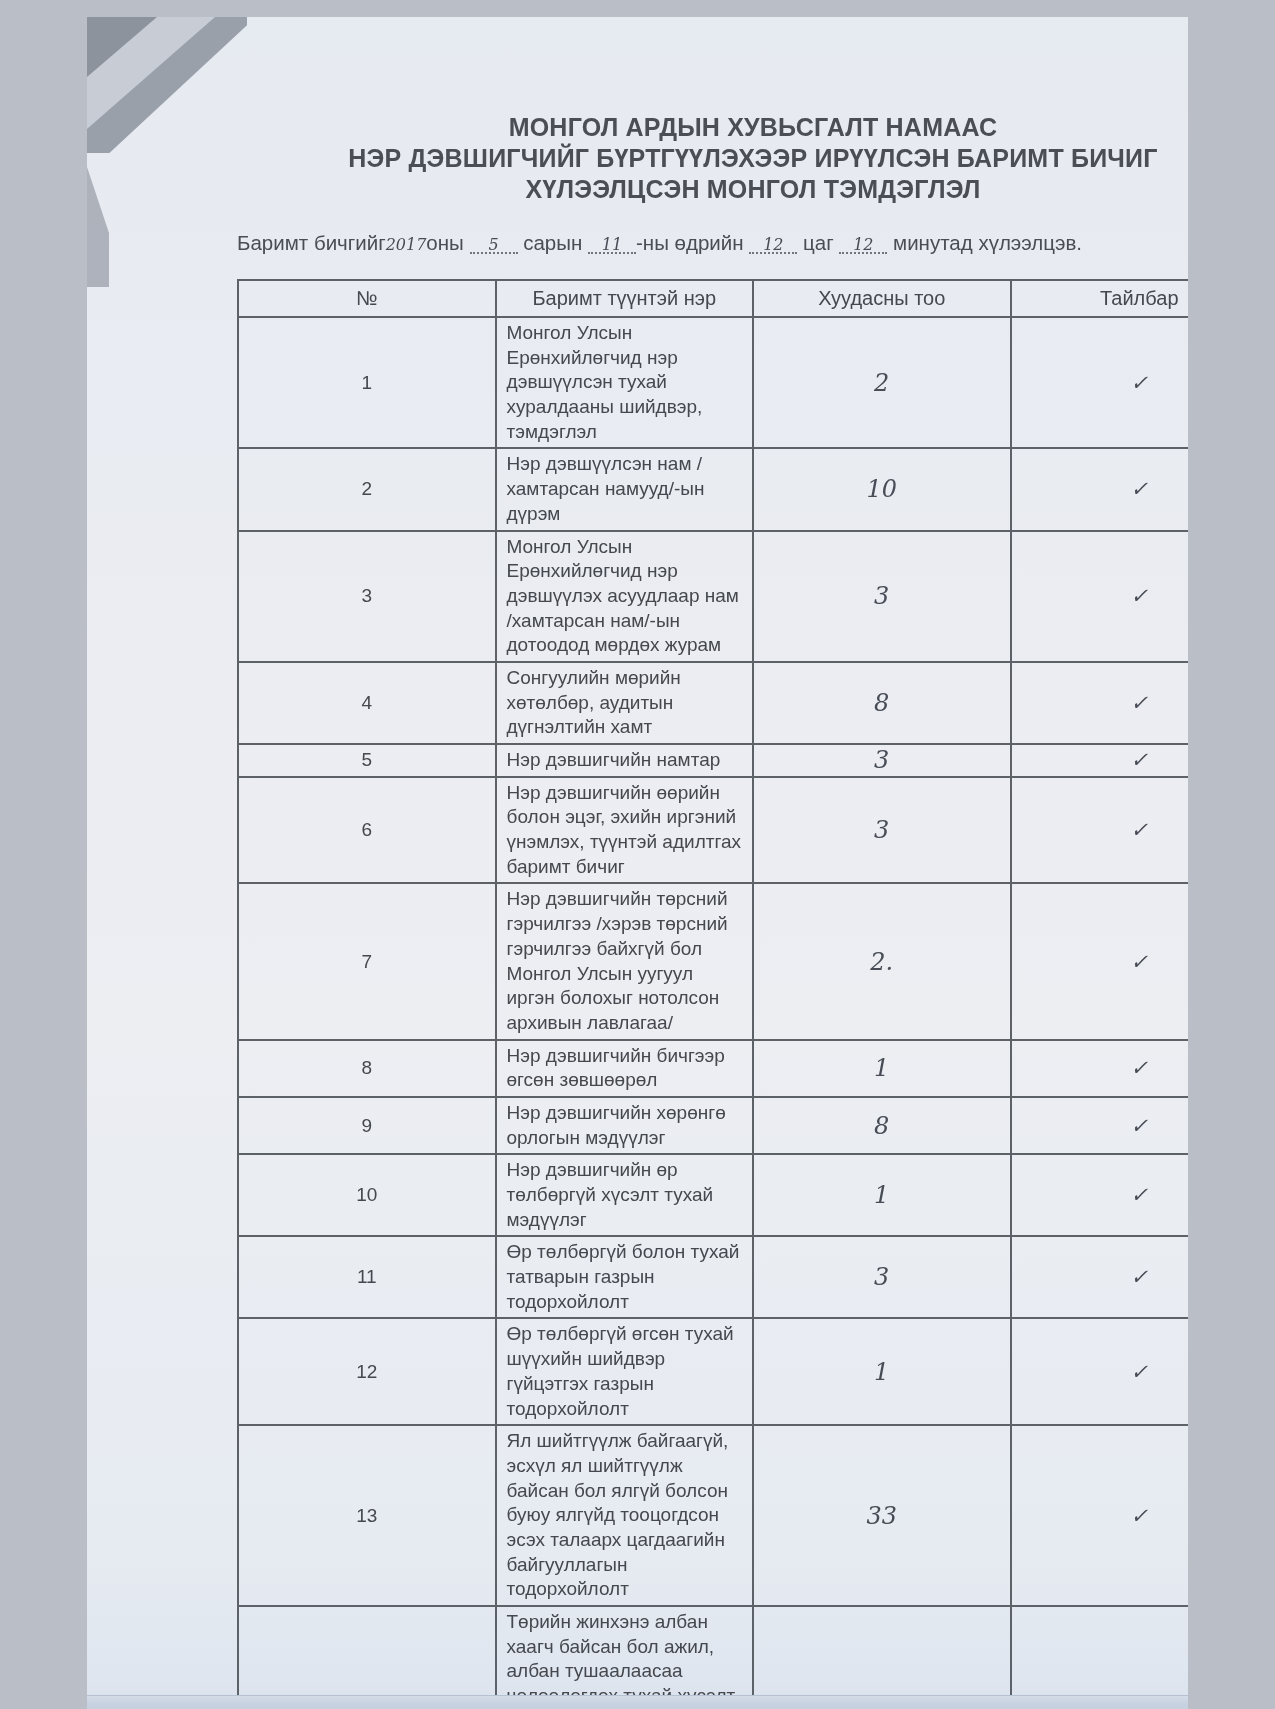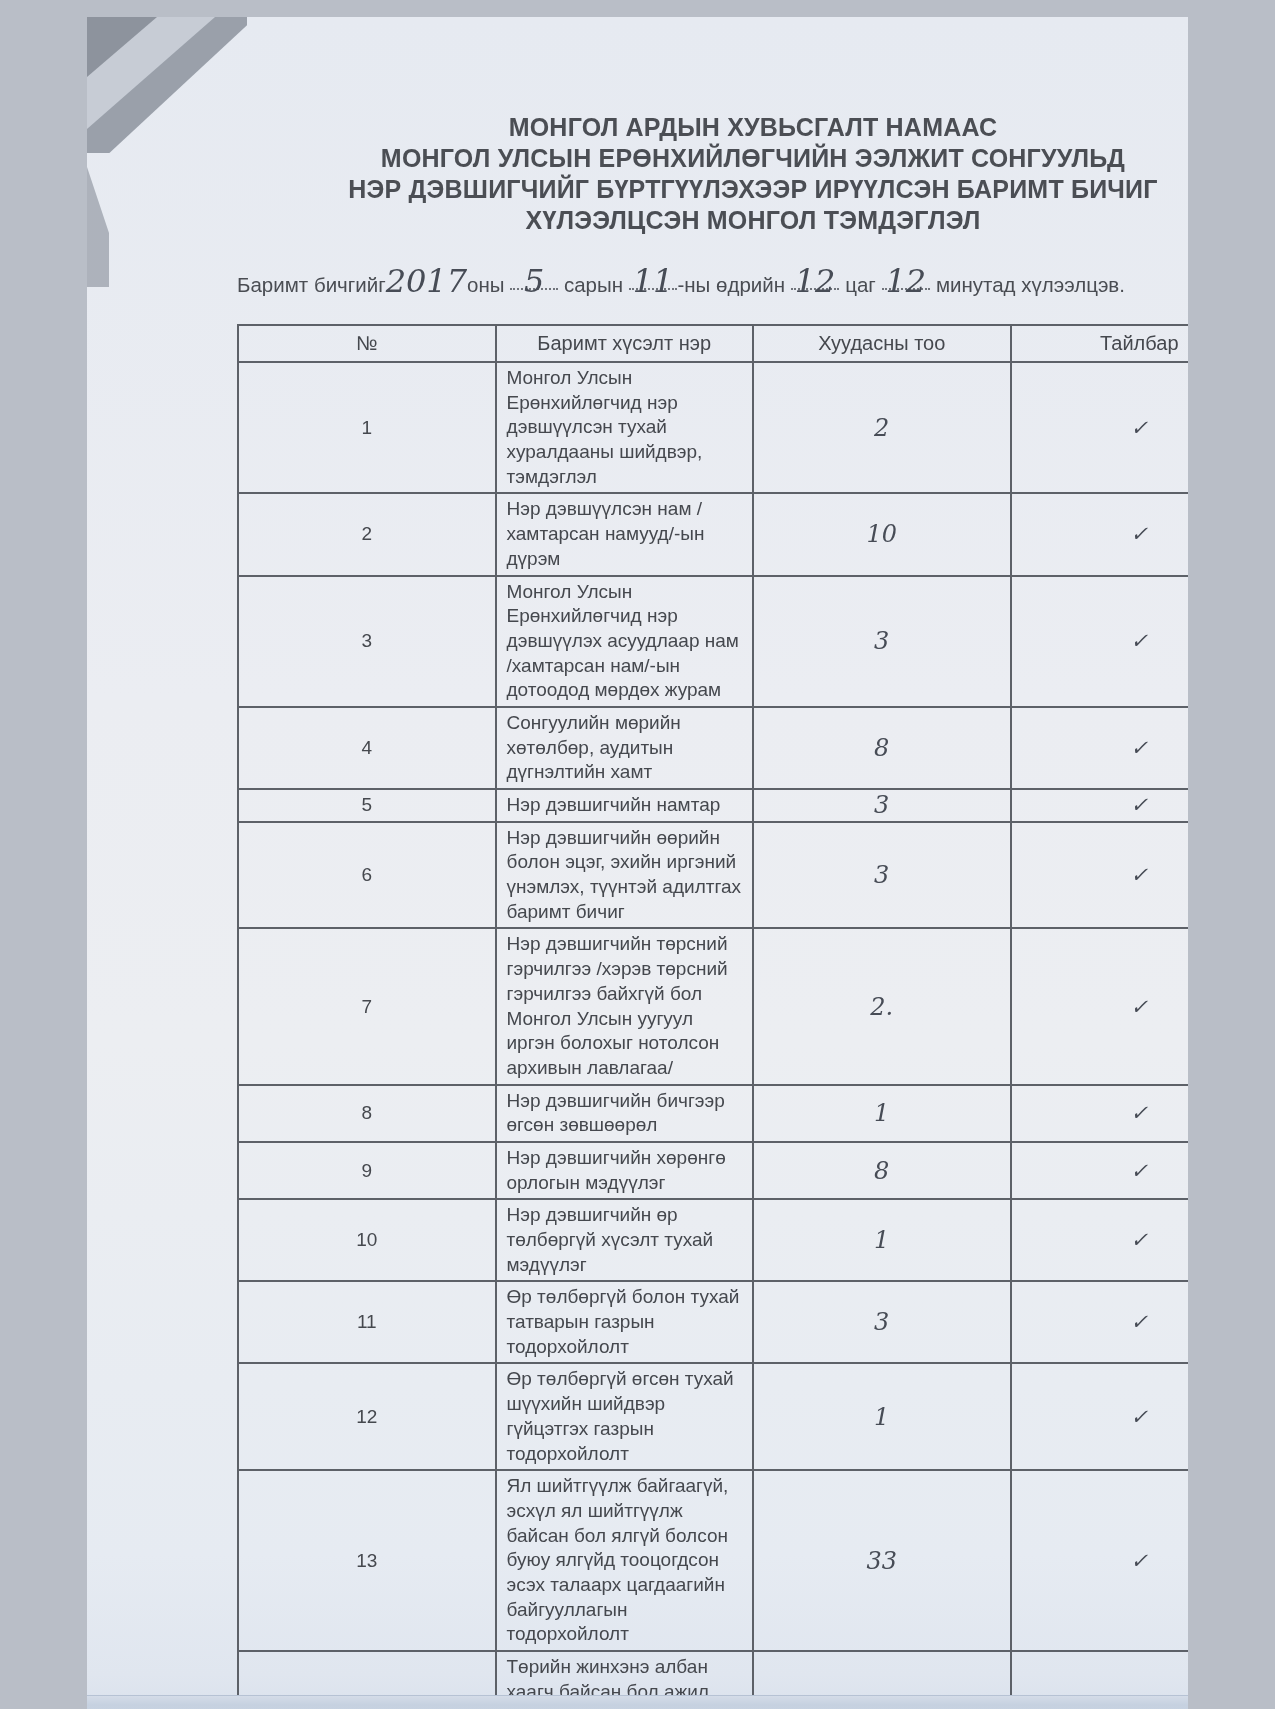--- a/index.html
+++ b/index.html
@@ -22,21 +22,21 @@
 
   .content{position:absolute;left:150px;top:0;width:1032px;}
 
   .title{margin-top:95px;text-align:center;font-weight:bold;font-size:25px;line-height:31px;
     color:#4b4e54;letter-spacing:.2px;}
   .date-line{margin-top:26px;font-size:20.5px;white-space:nowrap;color:#4a4d53;}
   .fill{display:inline-block;min-width:40px;text-align:center;border-bottom:2px dotted #70747b;
     line-height:14px;padding:0 4px;}
 
   .hand{font-family:"DejaVu Serif",serif;font-style:italic;color:#474c56;}
-  .hand-big{font-size:32px;}
+  .hand-big{font-size:16px;}
 
   table.doc{border-collapse:collapse;margin-top:24px;width:1032px;table-layout:fixed;}
   table.doc th,table.doc td{border:2px solid #5d6168;}
   table.doc th{font-weight:normal;font-size:20px;padding:6px 4px;color:#45484e;}
   td.c-no{width:62px;text-align:center;font-size:19px;}
   td.c-name{width:644px;padding:3px 10px;font-size:19px;line-height:1.30;}
   td.c-pages{width:182px;text-align:center;font-size:24px;}
   td.c-remark{width:136px;text-align:center;font-size:21px;}
 </style>
 </head>
@@ -46,41 +46,40 @@
 
   <div class="corner-dark"></div>
   <div class="corner-fold"></div>
   <div class="corner-fold2"></div>
   <div class="edge-sliver"></div>
 
   <div class="content">
 
     <div class="title">
       <div>МОНГОЛ АРДЫН ХУВЬСГАЛТ НАМААС</div>
-      <div>МОНГОЛ УЛСЫН ЕРӨНХИЙЛӨГЧИЙН ЭЭЛЖИТ СОНГУУЛЬД</div>
       <div>НЭР ДЭВШИГЧИЙГ БҮРТГҮҮЛЭХЭЭР ИРҮҮЛСЭН БАРИМТ БИЧИГ</div>
       <div>ХҮЛЭЭЛЦСЭН МОНГОЛ ТЭМДЭГЛЭЛ</div>
     </div>
 
     <div class="date-line">
       <span>Баримт бичгийг</span><span class="hand hand-big">2017</span><span>оны</span>
       <span class="fill hand hand-big">5</span>
       <span>сарын</span>
       <span class="fill hand hand-big">11</span><span>-ны өдрийн</span>
       <span class="fill hand hand-big">12</span>
       <span>цаг</span>
       <span class="fill hand hand-big">12</span>
       <span>минутад хүлээлцэв.</span>
     </div>
 
     <table class="doc">
       <thead>
         <tr>
           <th>№</th>
-          <th>Баримт хүсэлт нэр</th>
+          <th>Баримт түүнтэй нэр</th>
           <th>Хуудасны тоо</th>
           <th>Тайлбар</th>
         </tr>
       </thead>
       <tbody>
       <tr>
         <td class="c-no">1</td>
         <td class="c-name">Монгол Улсын Ерөнхийлөгчид нэр дэвшүүлсэн тухай хуралдааны шийдвэр, тэмдэглэл</td>
         <td class="c-pages hand">2</td>
         <td class="c-remark hand">✓</td>

